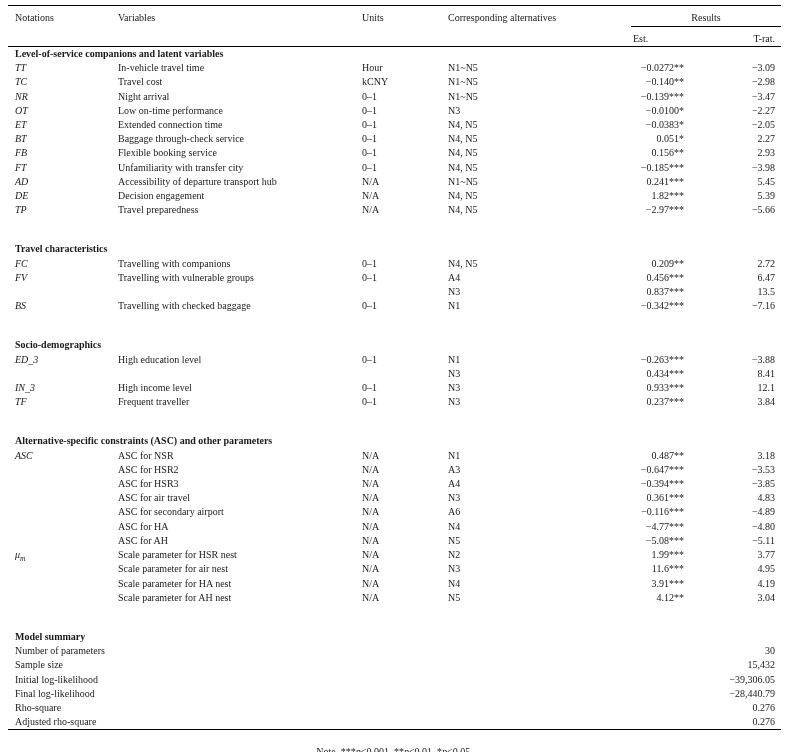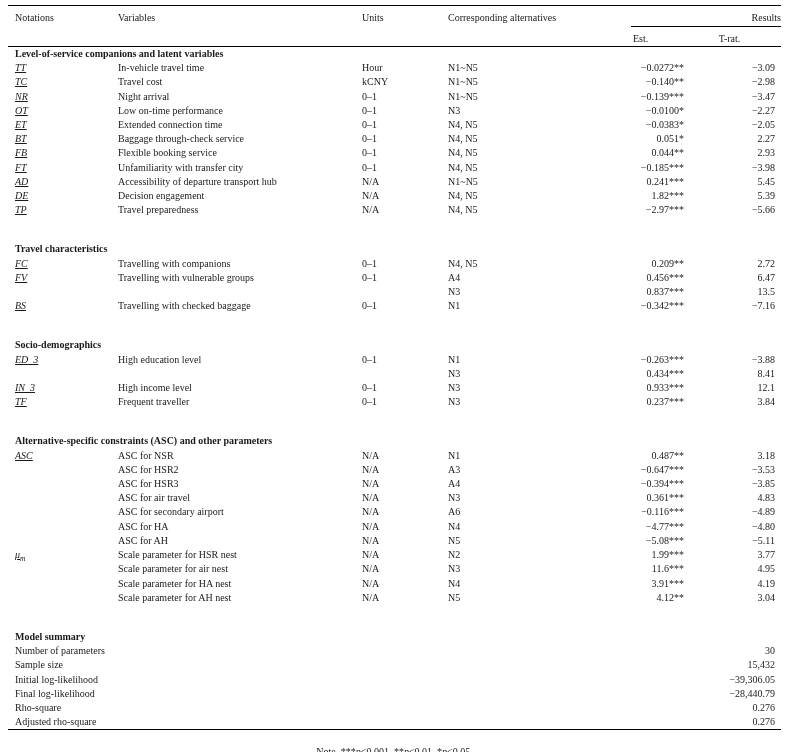--- a/index.html
+++ b/index.html
@@ -13,29 +13,29 @@
     width: 773px; border-collapse: collapse; table-layout: fixed;
     border-top: 1.3px solid #000; border-bottom: 1.3px solid #000;
   }
   thead th {
     font-size: 10px; font-weight: normal; text-align: left;
     vertical-align: top; padding: 6px 0 0 0;
     border-bottom: 1px solid #000;
   }
   thead tr.hrow1 { height: 21px; margin-top: 48px; }
   thead tr.hrow2 { height: 20px; }
-  thead th.results-group { text-align: right; }
+  thead th.results-group { text-align: center; }
   thead th.h-est { padding-left: 2px; margin-left: 48px; }
-  thead th.h-trat { text-align: center; padding-right: 6px; }
+  thead th.h-trat { text-align: right; padding-right: 6px; }
   tbody td {
     font-size: 10px; height: 14.2px; line-height: 14.2px;
     white-space: nowrap; vertical-align: bottom; padding: 0;
   }
   .pad-l { padding-left: 7px !important; }
-  td.notation { font-style: italic; text-decoration: underline; }
+  td.notation { font-style: italic; }
   td.num { text-align: right; }
   td.trat { padding-right: 6px !important; }
   tr.section td { font-weight: bold; }
   tr.gap td { height: 25px; }
   sub { font-size: 7.5px; line-height: 0; }
   .note { font-size: 10px; margin-top: 16px; padding-left: 0; text-align: center; }
   .note i { font-style: italic; }
 </style>
 </head>
 <body>
@@ -113,21 +113,21 @@
           <td>0–1</td>
           <td>N4, N5</td>
           <td class="num">0.051*</td>
           <td class="num trat">2.27</td>
         </tr>
         <tr>
           <td class="notation pad-l">FB</td>
           <td>Flexible booking service</td>
           <td>0–1</td>
           <td>N4, N5</td>
-          <td class="num">0.044**</td>
+          <td class="num">0.156**</td>
           <td class="num trat">2.93</td>
         </tr>
         <tr>
           <td class="notation pad-l">FT</td>
           <td>Unfamiliarity with transfer city</td>
           <td>0–1</td>
           <td>N4, N5</td>
           <td class="num">−0.185***</td>
           <td class="num trat">−3.98</td>
         </tr>

